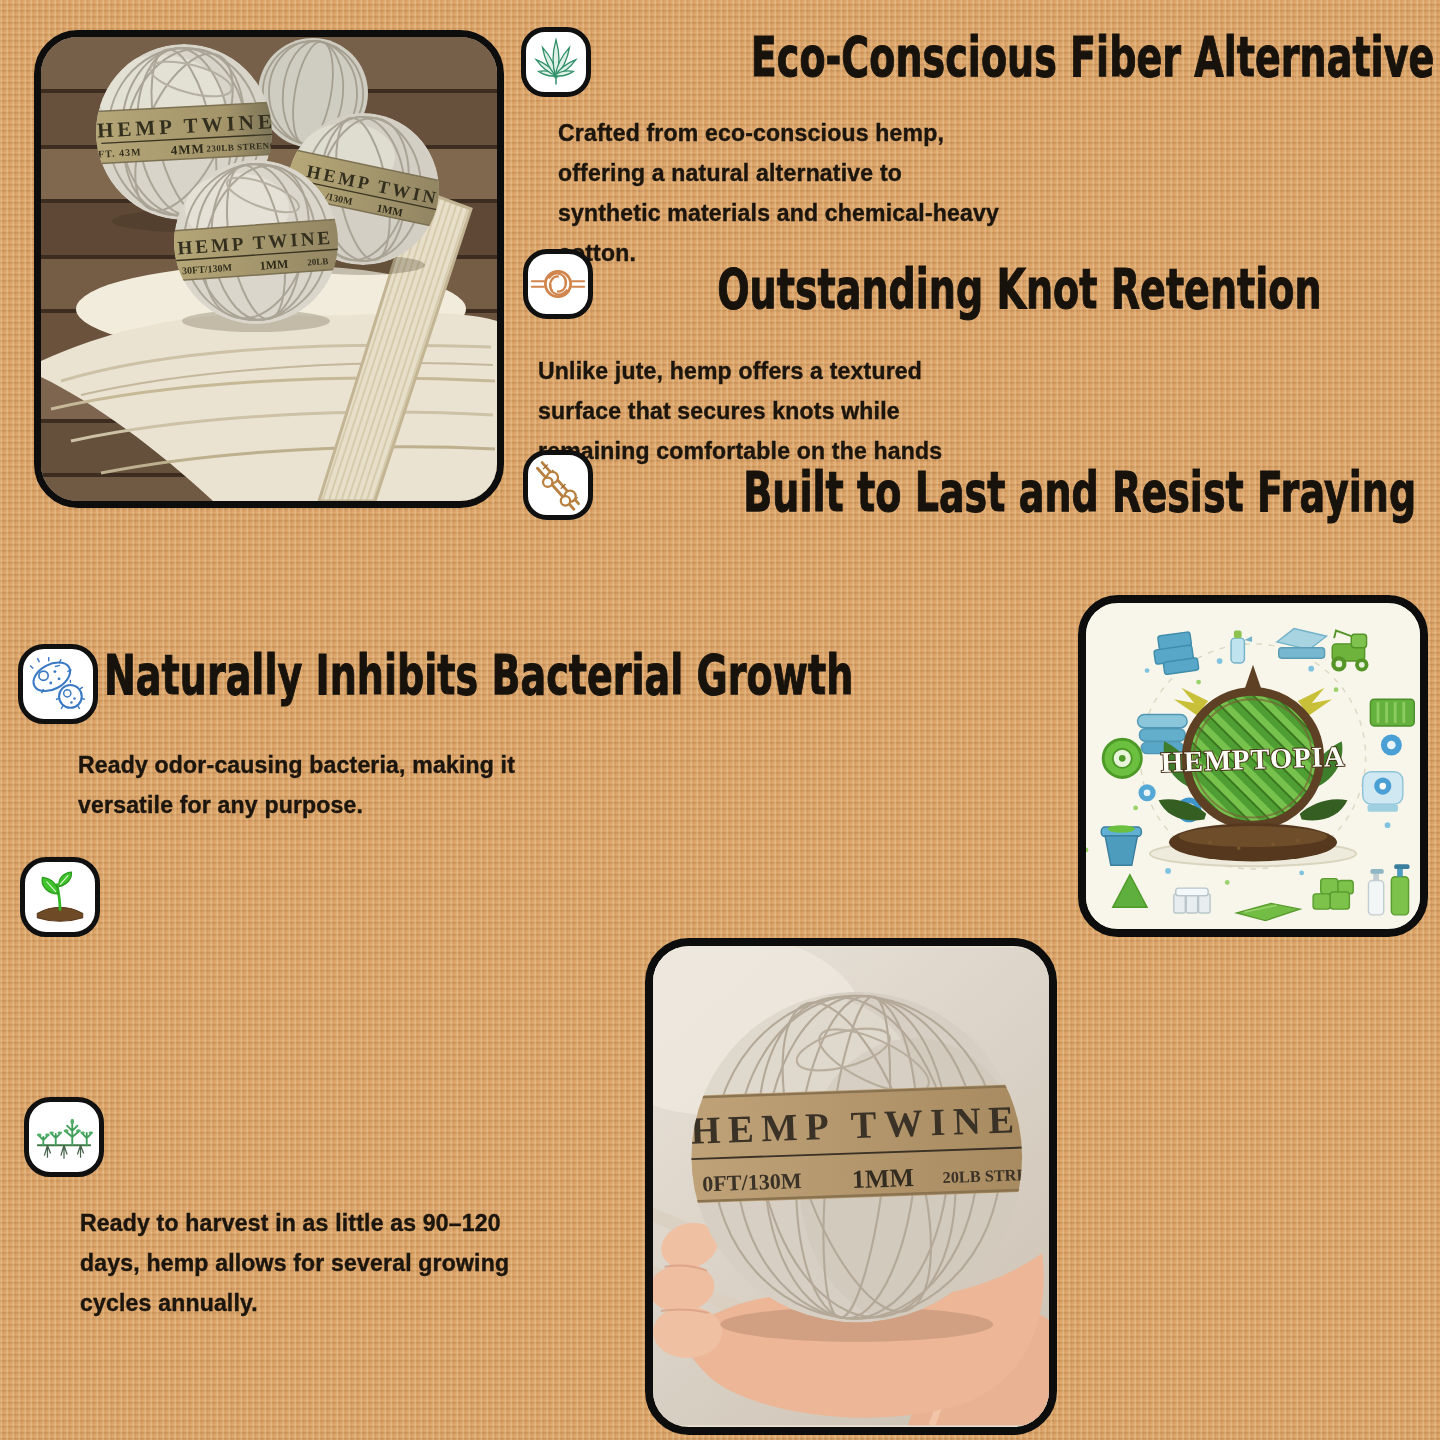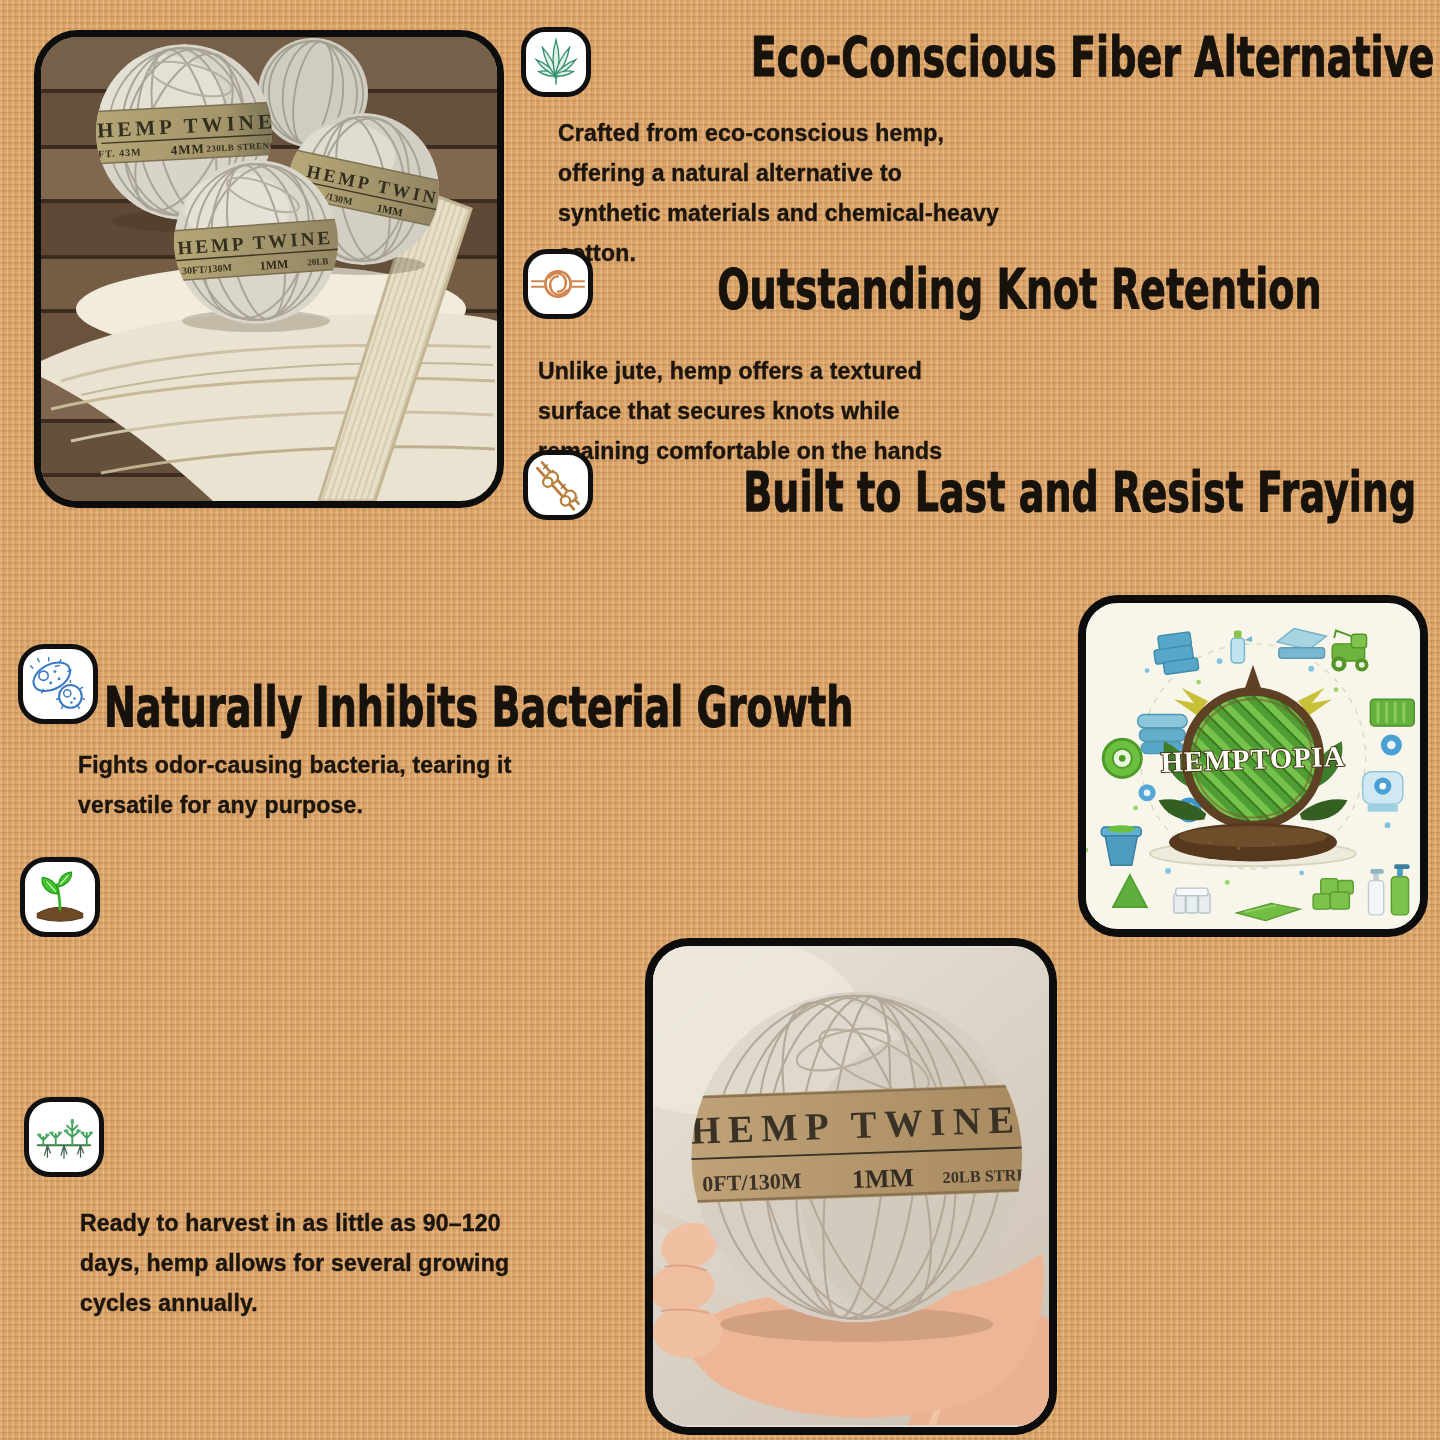--- a/index.html
+++ b/index.html
@@ -292,24 +292,24 @@
         <line x1="35" y1="51" x2="33" y2="54"></line>
           <line x1="31" y1="44" x2="28" y2="45"></line>
       </g>
       <circle cx="39" cy="39" r="3.5" fill="none" stroke="#3a79c3" stroke-width="1.4"></circle>
       <g fill="#3a79c3">
           <circle cx="46" cy="44" r="1.2"></circle>
           <circle cx="43" cy="48" r="1.2"></circle>
         </g>
     </svg>
   </div>
-  <div class="feature-title title-left" style="left:104px;top:651px;margin-top:32px;">
+  <div class="feature-title title-left" style="left:104px;top:651px;">
     <span class="squeeze">Naturally Inhibits Bacterial Growth</span>
   </div>
-  <div class="feature-body" style="left:78px;top:745px;width:600px;">Fights odor-causing bacteria, tearing it
+  <div class="feature-body" style="left:78px;top:745px;width:600px;">Ready odor-causing bacteria, making it
 versatile for any purpose.</div>
 
   <div class="photo-card" style="left:1078px;top:595px;width:350px;height:342px;border-width:8px;border-radius:40px;background:#f8f6ea;">
     <svg width="334" height="326" viewBox="0 0 350 340">
       <defs>
         <pattern id="weaveG" width="16" height="16" patternUnits="userSpaceOnUse" patternTransform="rotate(45)">
           <rect width="16" height="16" fill="#4f9e33"></rect>
           <rect y="0" width="16" height="7" fill="#76c24c"></rect>
           <line x1="0" y1="8" x2="16" y2="8" stroke="#39761f" stroke-width="2"></line>
         </pattern>

